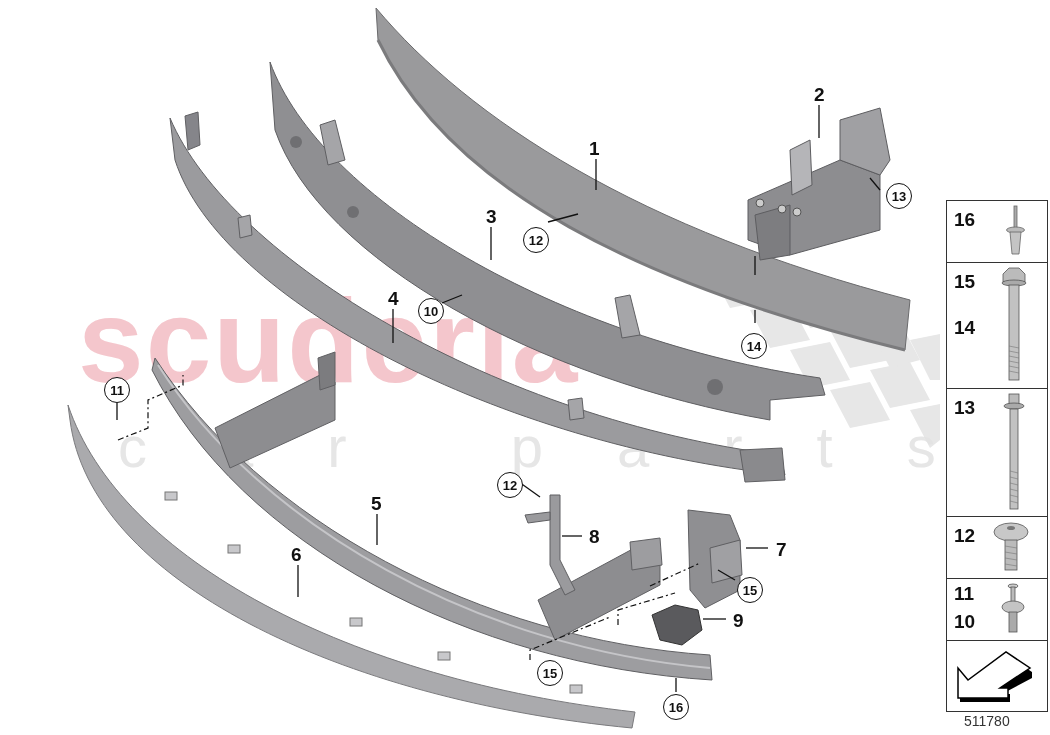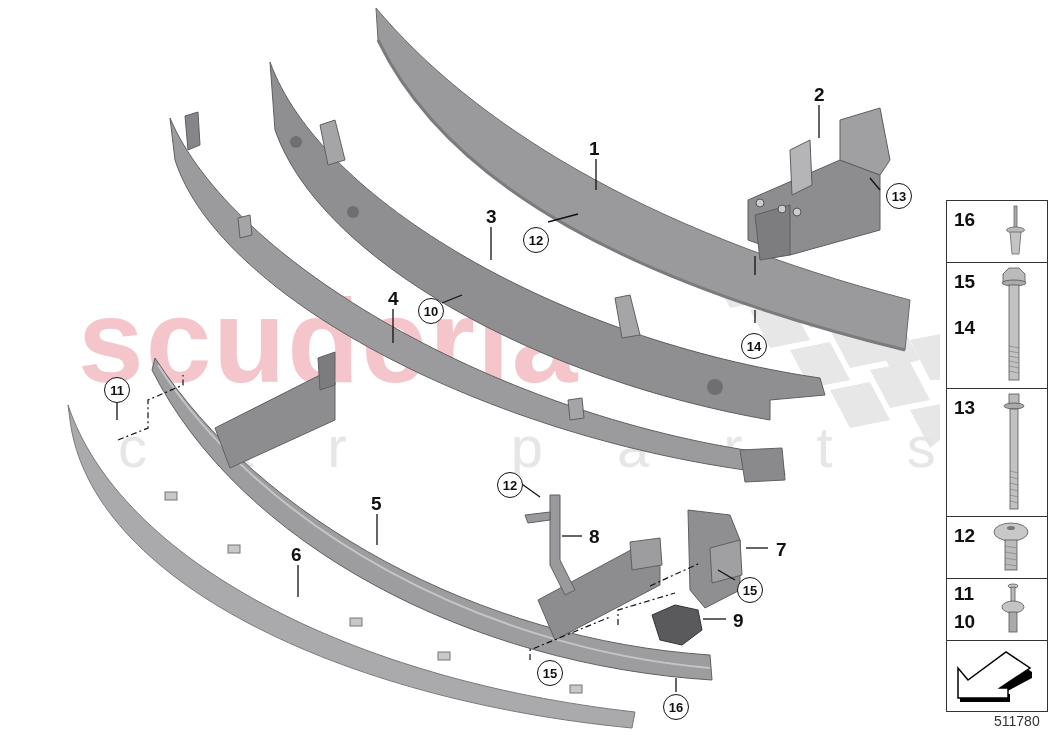--- a/index.html
+++ b/index.html
@@ -9,21 +9,21 @@
   .wm-main { left:78px; top:282px; font-size:118px; letter-spacing:2px; line-height:1; }
   .wm-sub { left:118px; top:418px; font-size:58px; color:#e6e6e6; letter-spacing:74px; font-weight:normal; line-height:1; }
   .num { position:absolute; font-weight:bold; font-size:19px; color:#111; line-height:1; }
   .circ { position:absolute; width:26px; height:26px; border:1.6px solid #111; border-radius:50%; background:#fff;
           font-size:13px; font-weight:bold; color:#111; display:flex; align-items:center; justify-content:center; box-sizing:border-box; }
   .legend { position:absolute; left:946px; top:200px; width:100px; border:1px solid #333; background:#fff; }
   .cell { position:relative; border-bottom:1px solid #333; box-sizing:border-box; }
   .cell:last-child { border-bottom:none; }
   .cell .lbl { position:absolute; left:7px; font-weight:bold; font-size:19px; color:#111; }
   .cell svg { position:absolute; }
-  .diagram-id { position:absolute; left:964px; top:713px; font-size:14px; color:#333;margin-left:30px; }
+  .diagram-id { position:absolute; left:964px; top:713px; font-size:14px; color:#333; }
 </style>
 </head>
 <body>
 
 <div id="stage">
 
   <div class="wm wm-main">scuderia</div>
   <div class="wm wm-sub">car parts</div>
 
   <svg width="1050" height="735" style="position:absolute;left:0;top:0">

